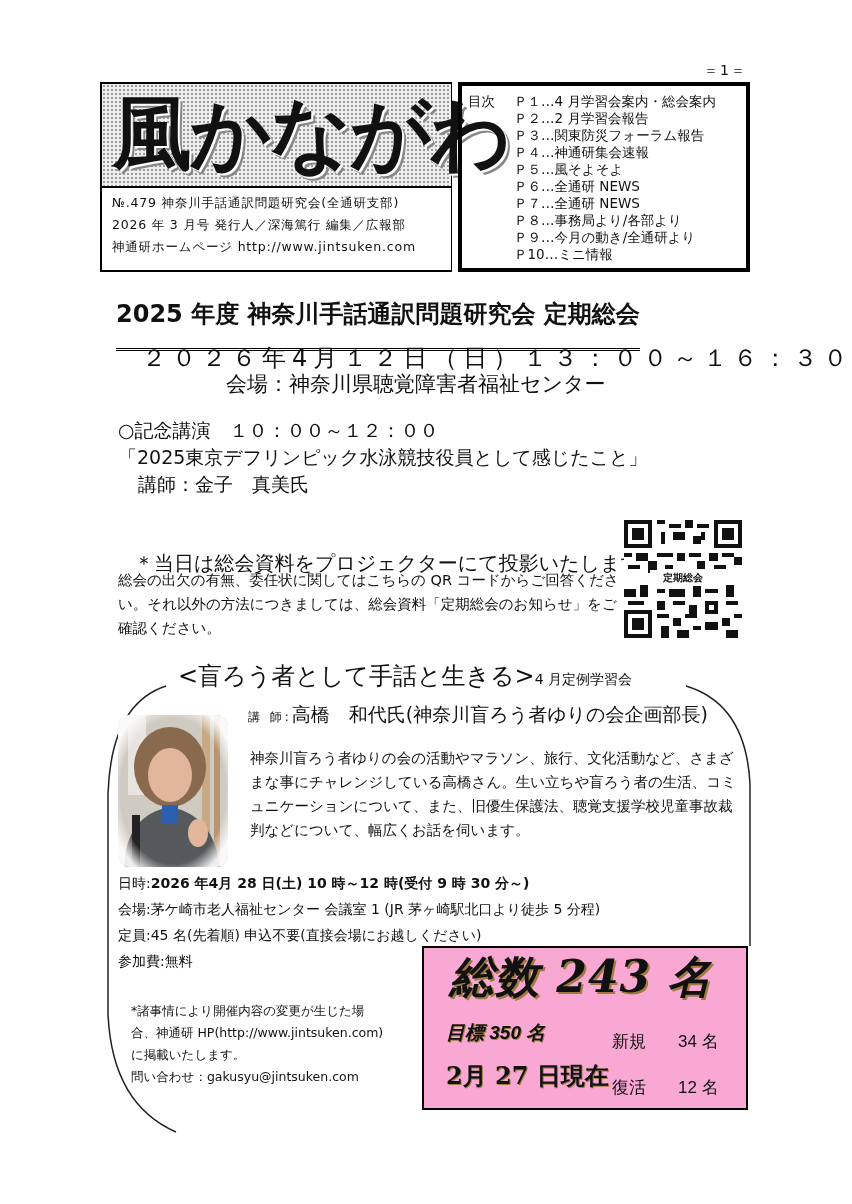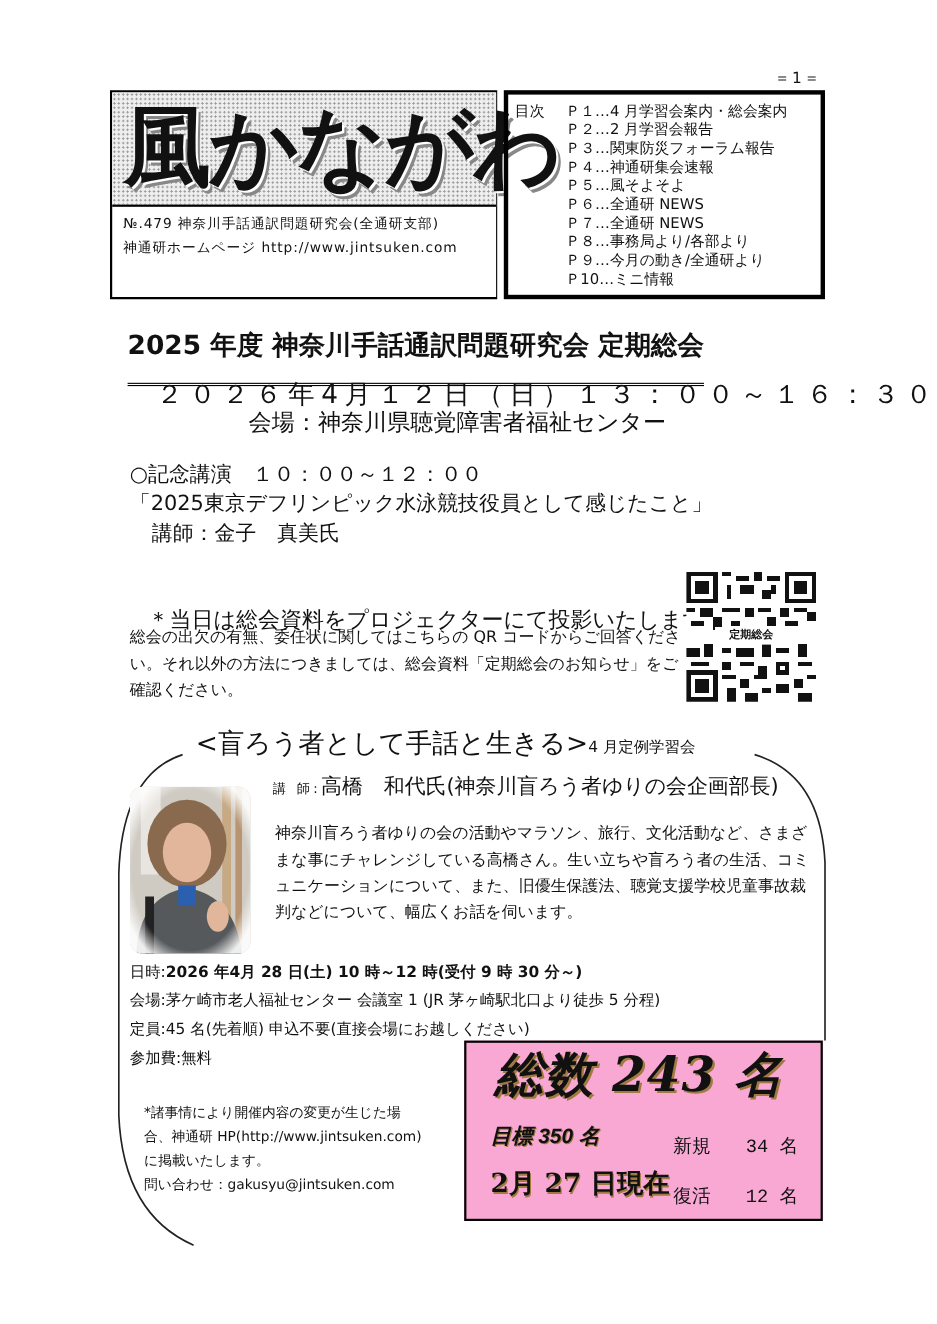--- a/index.html
+++ b/index.html
@@ -60,33 +60,34 @@
 
   
   .totals { left:422px; top:946px; width:326px; height:164px; border:2px solid #000; background:#f9a8d4; box-sizing:border-box; }
   .tot-main { position:absolute; left:26px; top:0px; font-family:"DejaVu Serif","Liberation Serif",serif;
               font-size:44px; font-style:italic; font-weight:bold; white-space:nowrap;
               text-shadow: 2px 2px 0 #a07a40; letter-spacing:1px; }
   .tot-goal { position:absolute; left:22px; top:72px; font-family:Liberation Sans, sans-serif;
               font-size:19px; font-style:italic; font-weight:bold; white-space:nowrap; text-shadow:1px 1px 0 #a07a40; }
   .tot-date { position:absolute; left:22px; top:112px; font-family:"DejaVu Serif","Liberation Serif",serif;
               font-size:24px; font-weight:bold; white-space:nowrap; text-shadow:1px 1px 0 #a07a40; }
-  .tot-row { position:absolute; font-family:Liberation Mono, monospace; font-size:17px; white-space:nowrap; }
+  .tot-row { position:absolute; font-family:Liberation Sans, sans-serif; font-size:17px; white-space:nowrap; }
 </style>
 </head>
 <body>
 
 <div class="abs page-num">＝1＝</div>
 
 <div class="abs masthead">
   <div class="title-band">
     <div class="title-text">風かながわ</div>
   </div>
   <div class="mast-info">
     <div>№.479 神奈川手話通訳問題研究会(全通研支部)</div>
+    <div>2026 年 3 月号 発行人／深海篤行 編集／広報部</div>
     <div>神通研ホームページ http://www.jintsuken.com</div>
   </div>
 </div>
 
 <div class="abs toc">
   <div class="toc-label">目次</div>
   <ul class="toc-list">
     <li>Ｐ１…4 月学習会案内・総会案内</li>
     <li>Ｐ２…2 月学習会報告</li>
     <li>Ｐ３…関東防災フォーラム報告</li>

